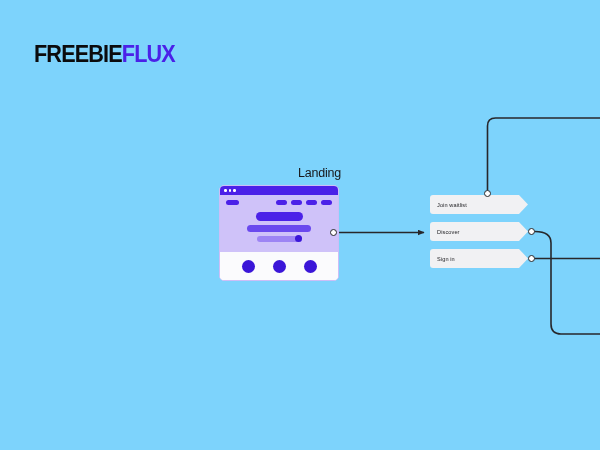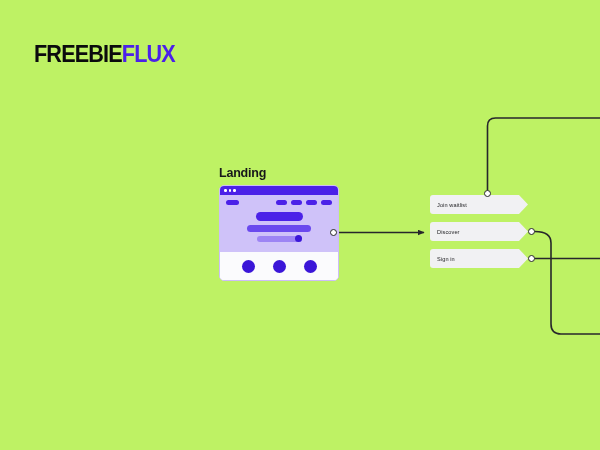--- a/index.html
+++ b/index.html
@@ -11,21 +11,21 @@
     position: relative;
     overflow: hidden;
     font-family: "Liberation Sans", sans-serif;
     -webkit-font-smoothing: antialiased;
   }
 
   #canvas {
     position: absolute;
     left: 0; top: 0;
     width: 600px; height: 450px;
-    background: #bef264;
+    background: #7dd3fc;
   }
 
   
   #logo {
     position: absolute;
     left: 34px; top: 43px;
     font-family: "Liberation Sans", sans-serif;
     font-weight: bold;
     font-size: 23px;
     letter-spacing: -0.9px;
@@ -46,23 +46,23 @@
     pointer-events: none;
   }
 
   
   #landing-node {
     position: absolute;
     left: 219px; top: 166px;
     width: 122px;
   }
   #landing-title {
-    text-align: left;
+    text-align: right;
     font-size: 12.5px;
-    font-weight: bold;
+    font-weight: normal;
     color: #17171a;
     letter-spacing: -0.2px;
     margin-bottom: 4px;
     line-height: 1.2;
   }
   #browser-card {
     width: 120px;
     height: 96px;
     border: 1px solid #cdbdf7;
     border-radius: 5px;

